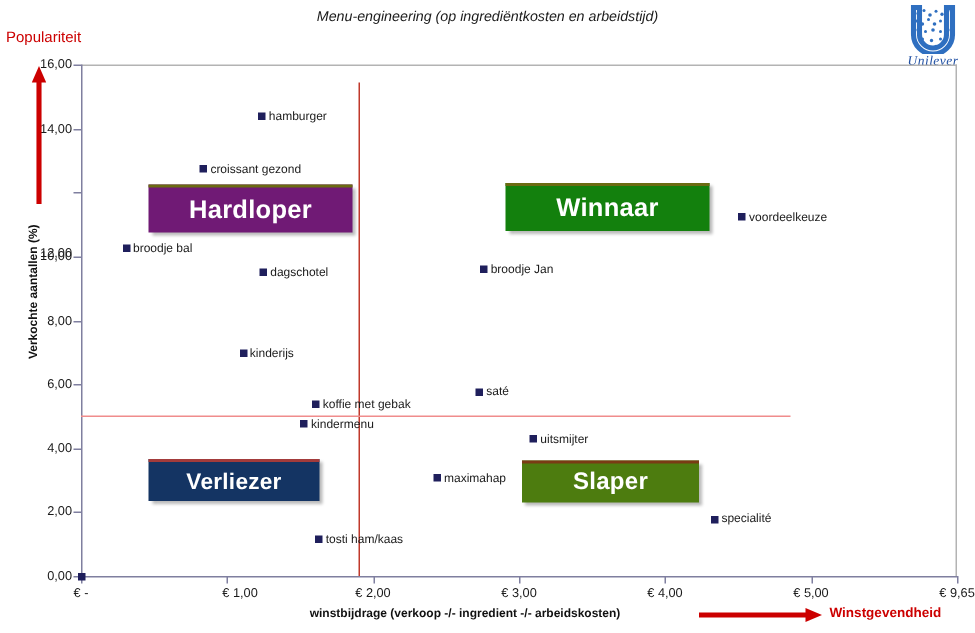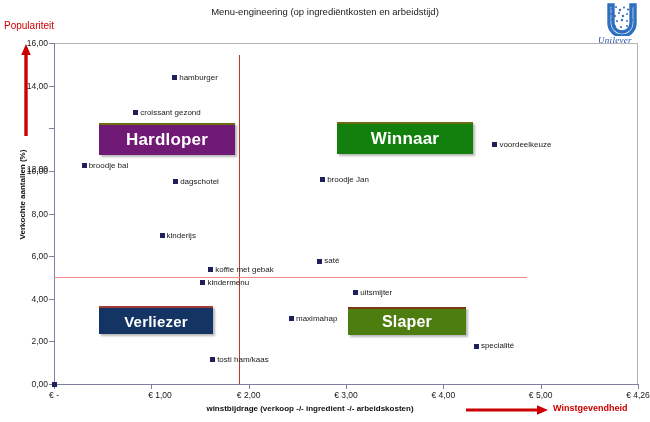--- a/index.html
+++ b/index.html
@@ -86,21 +86,21 @@
   .qbox.winnaar  { background:#13800d;border-top:2px solid #6b6b12;
                    box-shadow:2px 2px 2px rgba(0,0,0,.28); font-size:17px;}
   .qbox.verliezer{ background:#143463;border-top:2px solid #a33b3b;
                    box-shadow:2px 2px 2px rgba(0,0,0,.28); font-size:15px;}
   .qbox.slaper   { background:#4d7c0f;border-top:2px solid #7a3b14;
                    box-shadow:2px 2px 2px rgba(0,0,0,.28); font-size:16px;}
 
   
   .chart-title{
     position:absolute;left:0;top:6px;width:650px;text-align:center;
-    font-size:9.5px;color:#1a1a1a;font-weight:normal;
+    font-size:9.5px;color:#1a1a1a;font-weight:normal;font-style:italic;
   }
   .ylab{
     position:absolute;left:-48px;top:190px;width:140px;
     text-align:center;font-size:8px;font-weight:bold;color:#111;
     transform:rotate(-90deg);
   }
   .xlab{
     position:absolute;left:120px;top:404px;width:380px;text-align:center;
     font-size:8px;font-weight:bold;color:#111;
   }
@@ -117,21 +117,21 @@
   .arrow-up{
     position:absolute;left:21px;top:44px;width:10px;height:92px;
   }
   .arrow-right{
     position:absolute;left:466px;top:405px;width:82px;height:10px;
   }
 
   
   .logo{position:absolute;left:598px;top:2px;width:48px;height:46px;}
   .logo .wordmark{
-    position:absolute;left:0;top:33px;width:48px;
+    position:absolute;left:0;top:33px;width:48px;text-align:center;
     font-family:"Liberation Serif", serif;
     font-style:italic;font-size:9px;color:#1f4fa3;letter-spacing:.3px;
   }
 </style>
 </head>
 <body>
 
 <div id="chart-root">
 
   <div class="chart-title">Menu-engineering (op ingrediëntkosten en arbeidstijd)</div>
@@ -196,21 +196,21 @@
       <div class="lbl-x" style="left:160px;">€ 1,00</div>
       <div class="tick-x" style="left:248.66666666666666px;"></div>
       <div class="lbl-x" style="left:248.66666666666666px;">€ 2,00</div>
       <div class="tick-x" style="left:346px;"></div>
       <div class="lbl-x" style="left:346px;">€ 3,00</div>
       <div class="tick-x" style="left:443.3333333333333px;"></div>
       <div class="lbl-x" style="left:443.3333333333333px;">€ 4,00</div>
       <div class="tick-x" style="left:540.6666666666667px;"></div>
       <div class="lbl-x" style="left:540.6666666666667px;">€ 5,00</div>
       <div class="tick-x" style="left:638px;"></div>
-      <div class="lbl-x" style="left:638px;">€ 4,26</div>
+      <div class="lbl-x" style="left:638px;">€ 9,65</div>
       <div class="quad-v" style="left:238.93333333333334px;top:55px;height:329px;"></div>
       <div class="quad-h" style="left:54px;top:277.4375px;width:473px;"></div>
       <div class="pt" style="left: 172.193px; top: 75.2394px;">
         <span class="mk" style="background: rgb(31, 31, 92);"></span>
         <span class="tx">hamburger</span>
       </div>
       <div class="pt" style="left: 133.26px; top: 110.405px;">
         <span class="mk" style="background: rgb(31, 31, 92);"></span>
         <span class="tx">croissant gezond</span>
       </div>

